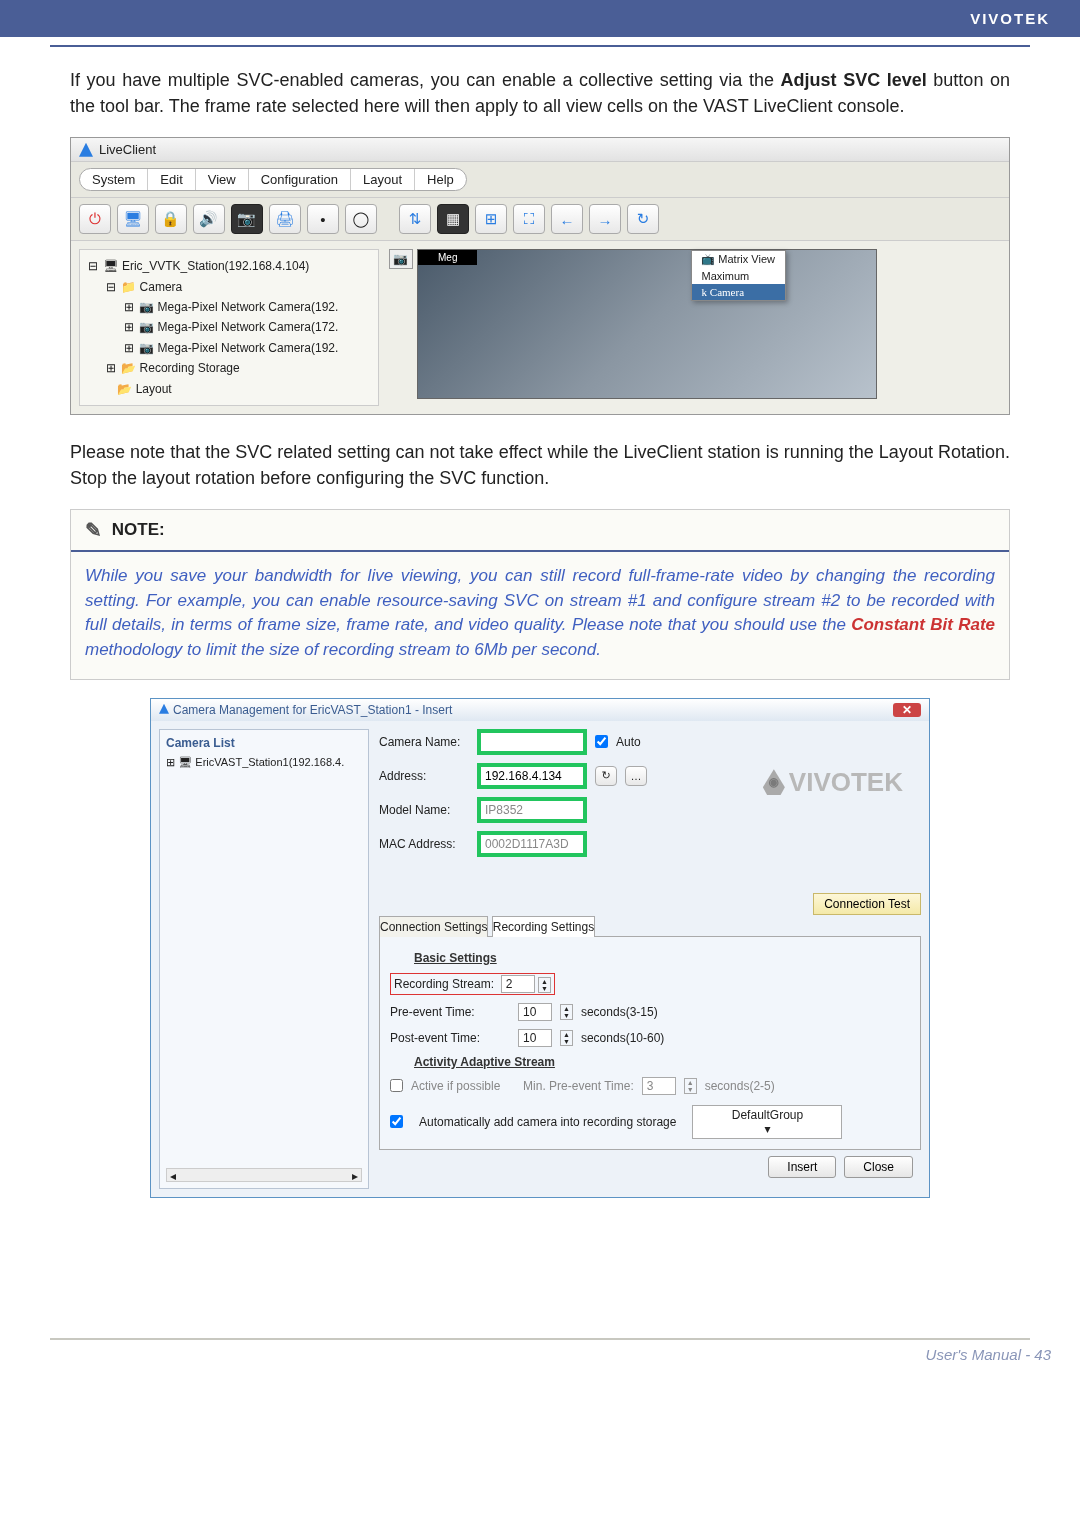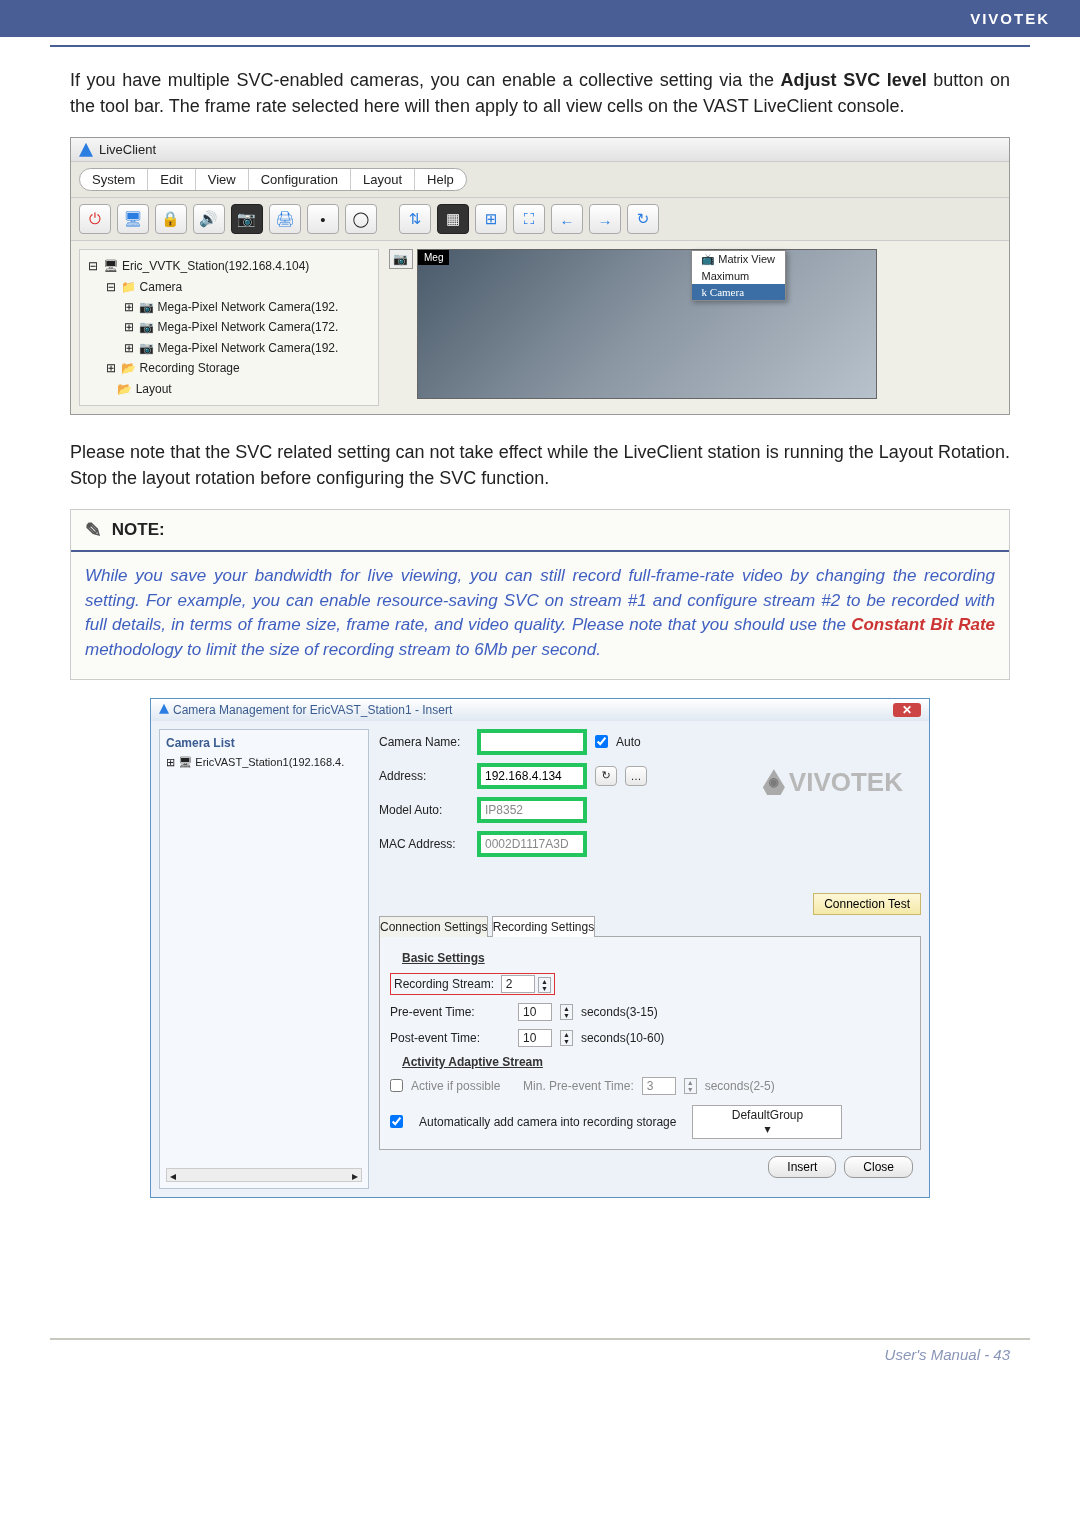--- a/index.html
+++ b/index.html
@@ -122,21 +122,21 @@
   }
   .video-cell {
     width:460px; height:150px;
     background: linear-gradient(135deg,#4a5a6a 0%, #8a96a2 50%, #b8c2cc 100%);
     border:1px solid #666;
     position:relative;
   }
   .video-title {
     position:absolute; top:0; left:0;
     background:#000; color:#fff;
-    font-size:10px; padding:2px 6px;
+    font-size:10px; padding:2px 20px;
   }
   .svc-popup {
     position:absolute;
     top:0; right:90px;
     background:#fff;
     border:1px solid #888;
     font-size:11px;
     box-shadow:2px 2px 5px rgba(0,0,0,0.3);
   }
   .svc-popup div { padding:2px 10px; white-space: nowrap; }
@@ -252,53 +252,53 @@
     background:#f2f2ec;
     position:relative;
     top:1px;
   }
   .tab.active { background:#fff; }
   .tab-panel {
     border:1px solid #aaa;
     background:#f2f6fb;
     padding:10px;
   }
-  .section-label { font-weight:bold; text-decoration:underline; color:#333; margin:4px 4px 8px;padding-left:8px;}
+  .section-label { font-weight:bold; text-decoration:underline; color:#333; margin:4px 16px 8px;padding-left:8px;}
   .red-box { border:1px solid #d33; display:inline-block; padding:1px 3px;}
   .spin {
     border:1px solid #aaa; width:34px; padding:1px 4px; background:#fff; display:inline-block;
   }
   .spin-arrows {
     display:inline-flex; flex-direction:column;
     border:1px solid #aaa; font-size:7px; line-height:7px;
     vertical-align:middle;
   }
   .spin-arrows span { padding:0 2px; }
   .auto-add { margin-top:10px; display:flex; align-items:center; gap:16px;}
   .select-box {
     border:1px solid #aaa; background:#fff; padding:2px 6px; width:150px;
     display:inline-flex; justify-content:space-between; align-items:center;flex-direction:column;
   }
   .cm-footer {
     display:flex; justify-content:flex-end; gap:8px; padding:6px 8px;
   }
   .btn {
     border:1px solid #999; background:linear-gradient(#fff,#e6e6e6);
-    padding:3px 18px; font-size:12px; border-radius:9px;
+    padding:3px 18px; font-size:12px; border-radius:3px;
   }
   .footer-bar {
     border-top: 2px solid #c8c8c0;
     margin: 140px 50px 0;
   }
   .page-footer {
     text-align:right;
     color:#8a96b8;
     font-style:italic;
     font-size:15px;
-    padding: 6px 70px 0 0;
+    padding: 6px 29px 0 0;
   }
 </style>
 </head>
 <body>
 
 <div class="page">
   <div class="header-bar">VIVOTEK</div>
   <div class="divider-line"></div>
 
   <div class="content">
@@ -404,21 +404,21 @@
             <input type="checkbox" checked="" style="">
             <span>Auto</span>
           </div>
           <div class="form-row">
             <label>Address:</label>
             <input type="text" style="width: 110px;" value="192.168.4.134">
             <span class="tb-btn" style="width:22px;height:20px;font-size:11px">↻</span>
             <span class="tb-btn" style="width:22px;height:20px;font-size:11px">…</span>
           </div>
           <div class="form-row">
-            <label>Model Auto:</label>
+            <label>Model Name:</label>
             <input type="text" style="width: 110px; color: rgb(136, 136, 136);" readonly="" value="IP8352">
           </div>
           <div class="form-row">
             <label>MAC Address:</label>
             <input type="text" style="width: 110px; color: rgb(136, 136, 136);" readonly="" value="0002D1117A3D">
           </div>
 
           <div>
               <button class="conn-test">Connection Test</button>
             </div>

